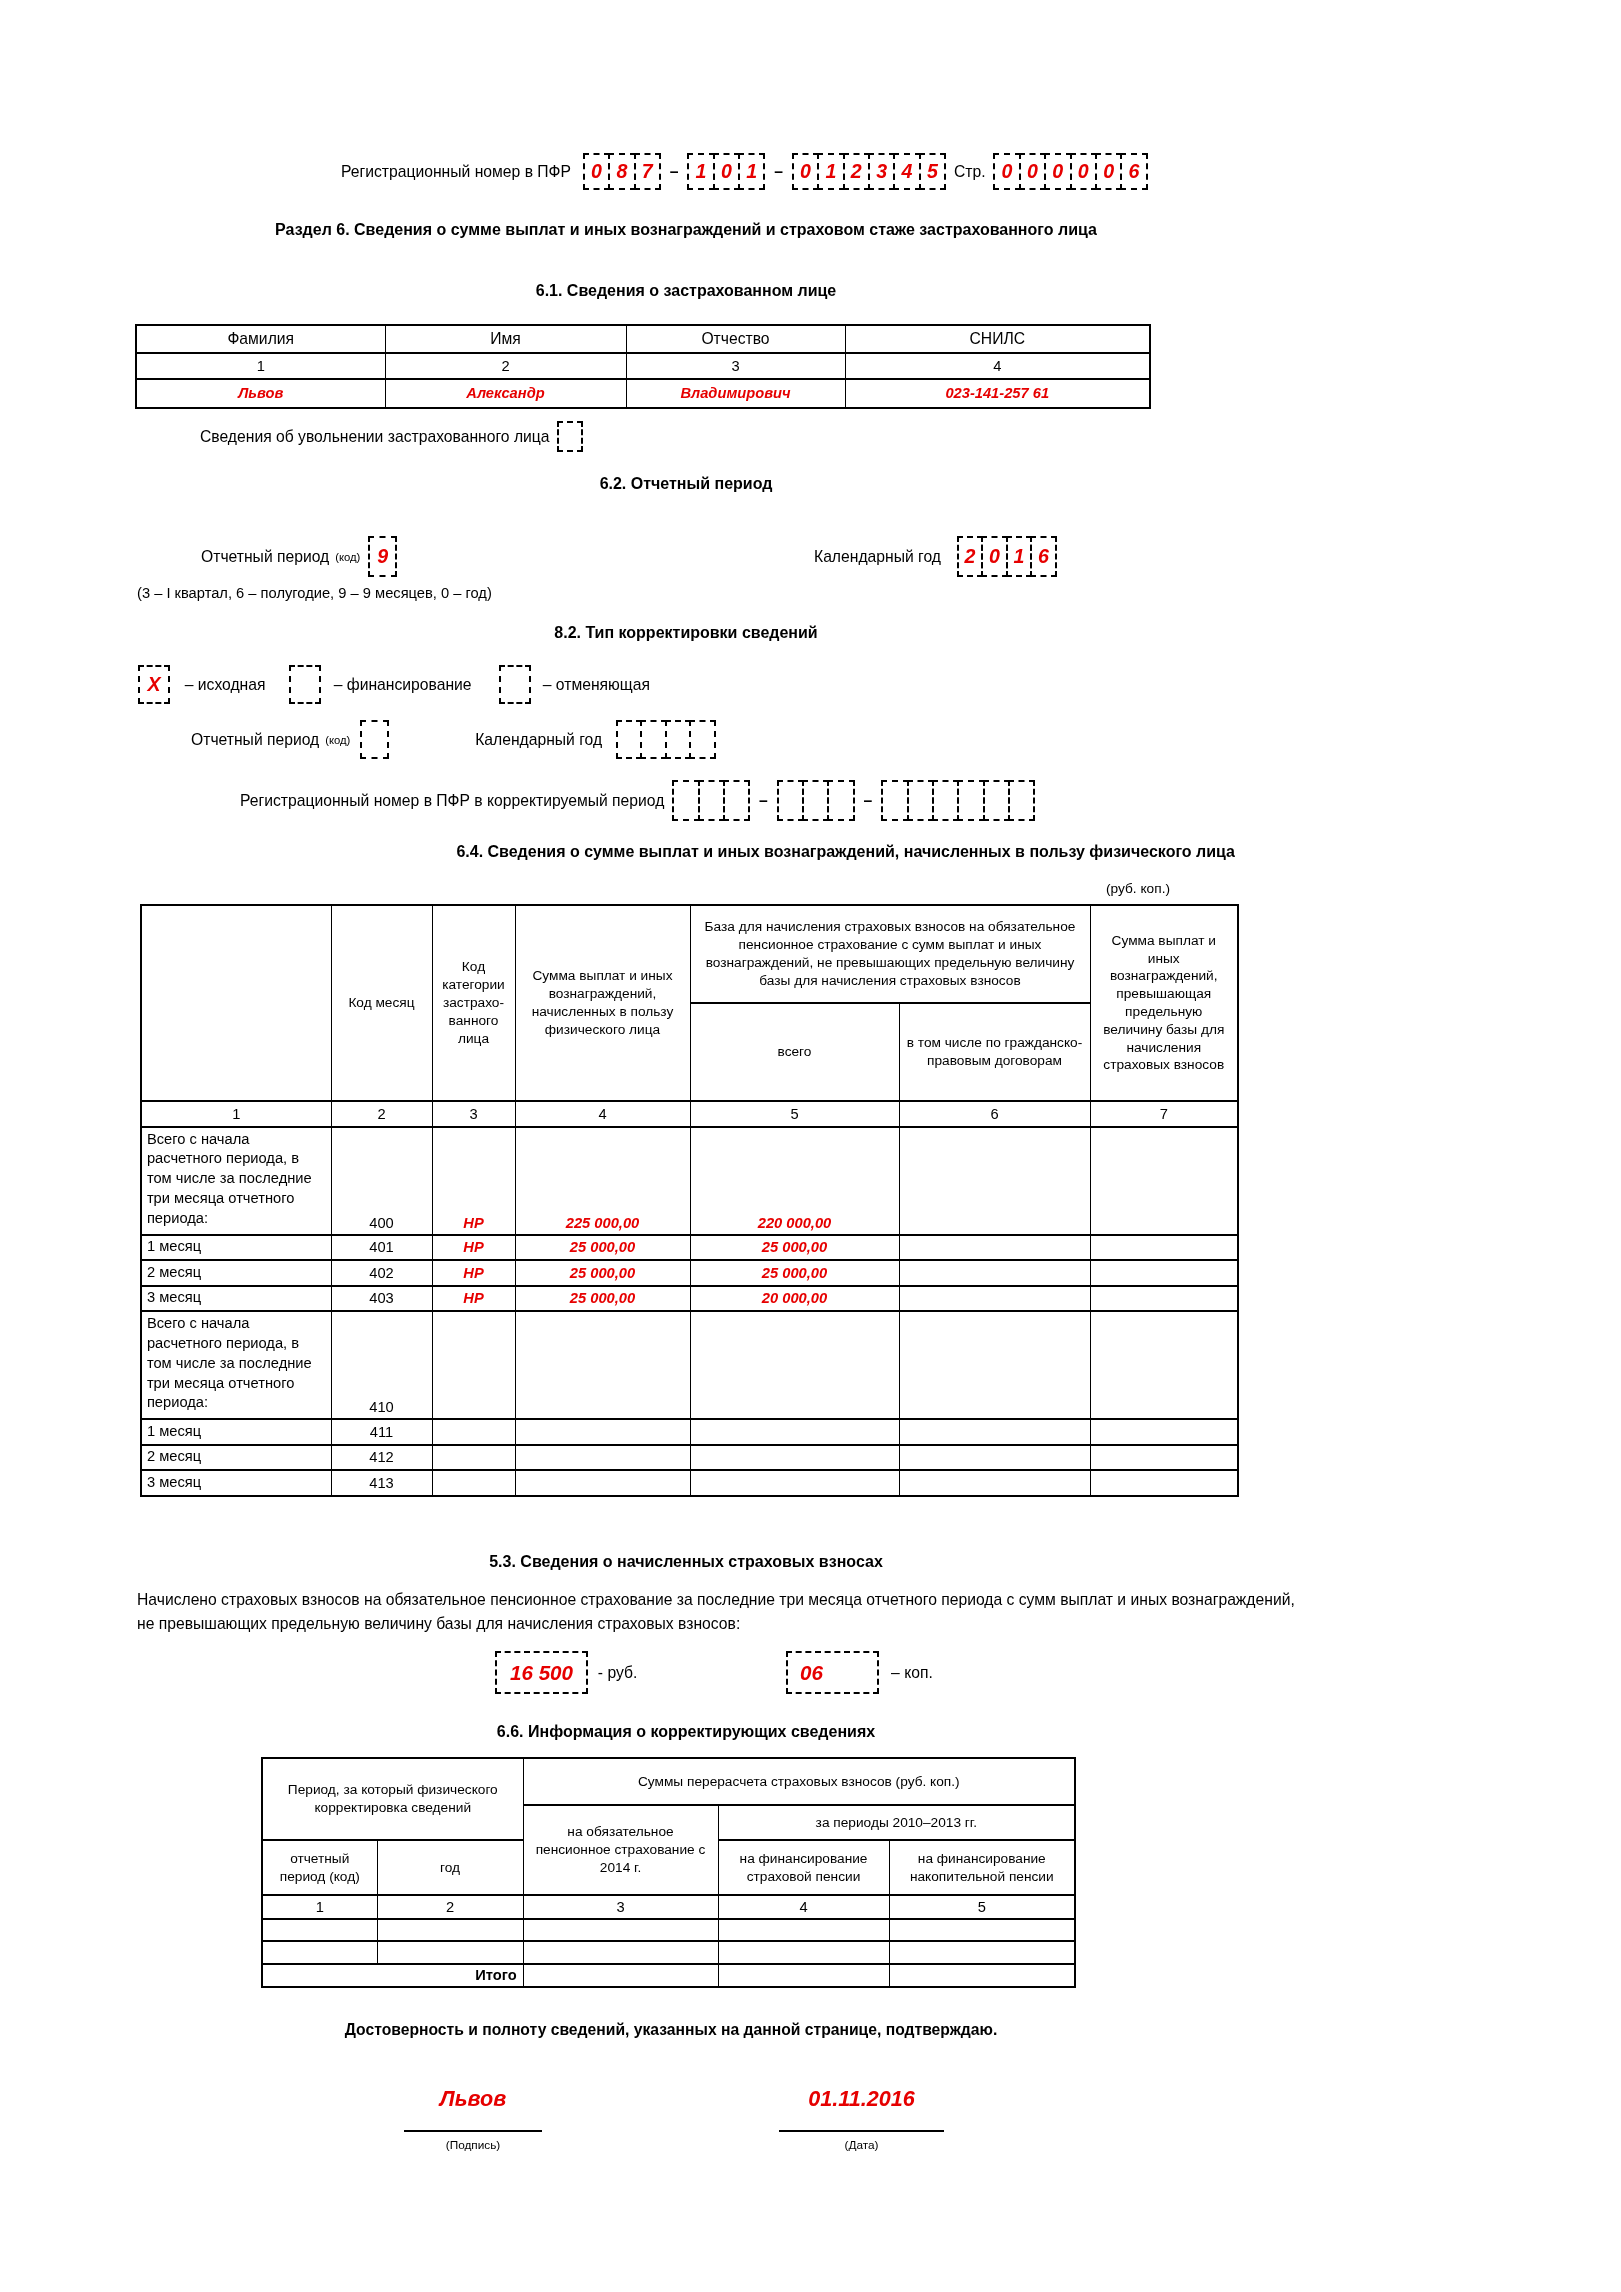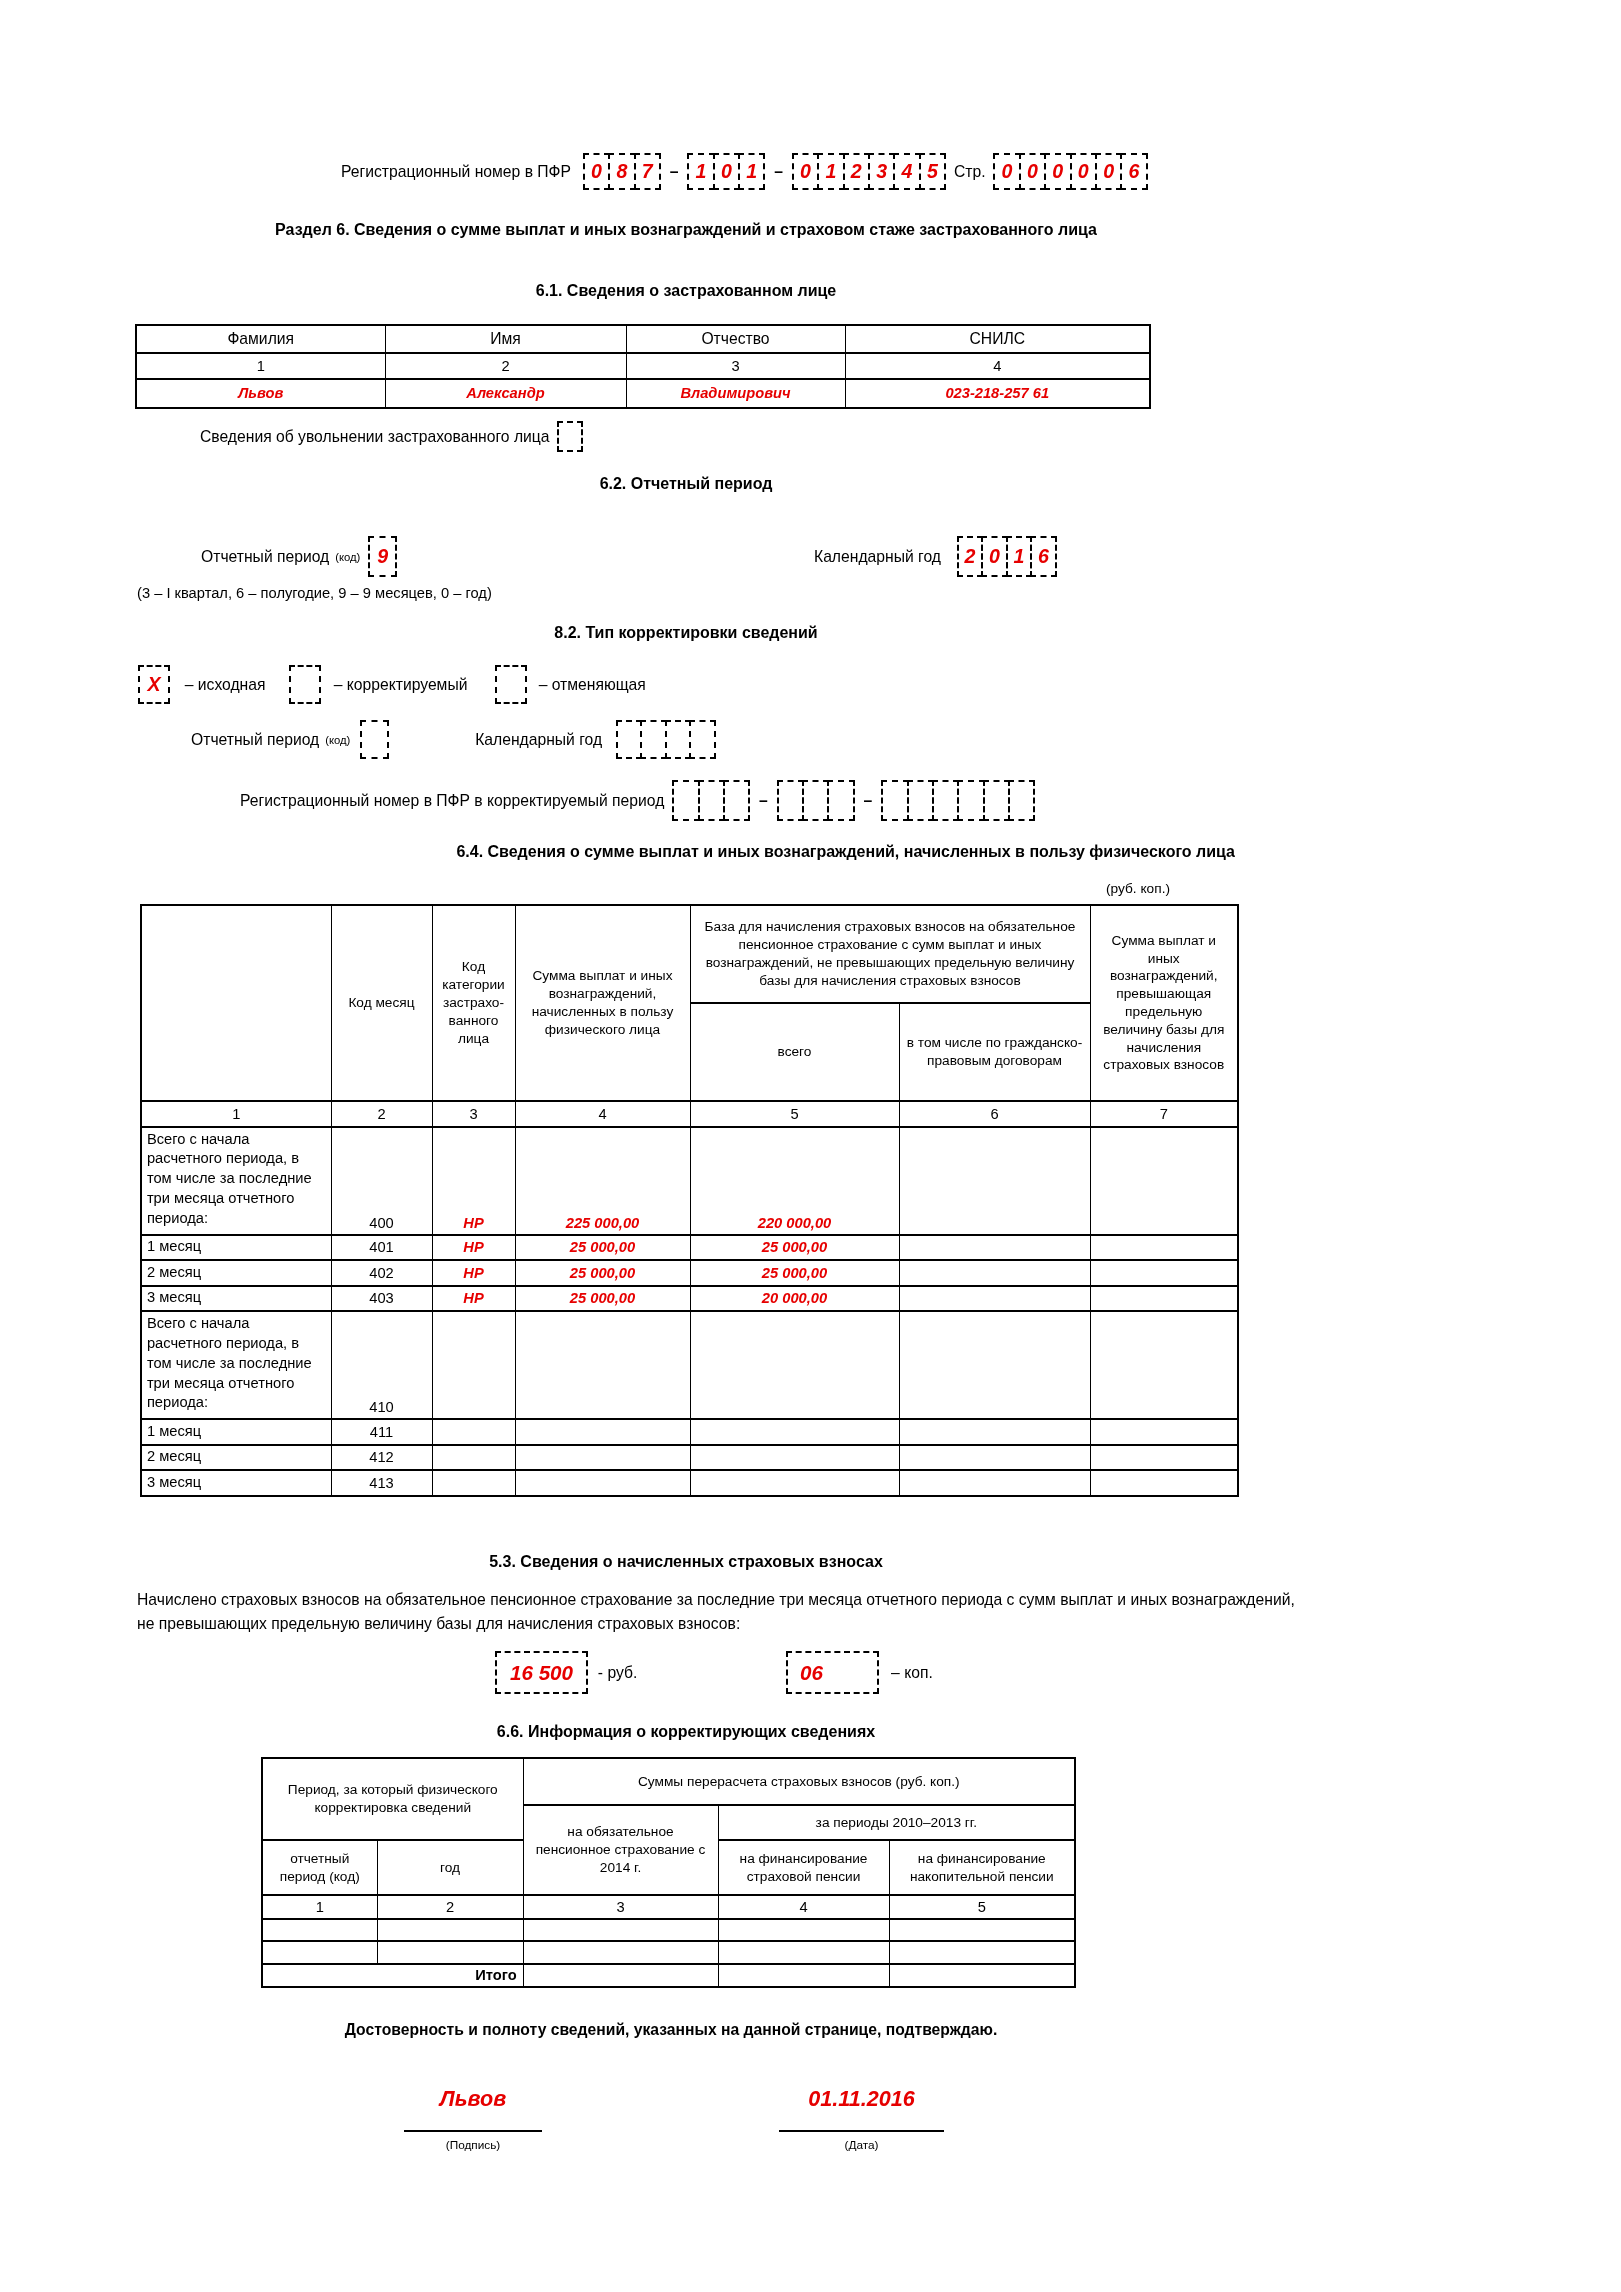--- a/index.html
+++ b/index.html
@@ -126,21 +126,21 @@
     <tr style="height:25.5px; font-size:14.7px;">
       <td>1</td>
       <td>2</td>
       <td>3</td>
       <td>4</td>
     </tr>
     <tr style="height:29px;">
       <td class="red" style="font-size:14.7px;">Львов</td>
       <td class="red" style="font-size:14.7px;">Александр</td>
       <td class="red" style="font-size:14.7px;">Владимирович</td>
-      <td class="red" style="font-size:14.7px;">023-218-257 61</td>
+      <td class="red" style="font-size:14.7px;">023-141-257 61</td>
     </tr>
   </tbody>
     </table>
 
   <div class="abs" style="top:421px; left:200px; display:flex; align-items:center;">
     <span style="margin-right:7.8px;">Сведения об увольнении застрахованного лица</span>
     <span class="smallbox"></span>
   </div>
 
   <div class="abs title" style="top:475px; left:137px; width:1098px;">6.2. Отчетный период</div>
@@ -162,21 +162,21 @@
     </span>
   </div>
   <div class="abs" style="top:585px; left:137px; font-size:14.7px;">(3 – I квартал, 6 – полугодие, 9 – 9 месяцев, 0 – год)</div>
 
   <div class="abs title" style="top:624px; left:137px; width:1098px;">8.2. Тип корректировки сведений</div>
 
   <div class="abs" style="top:665px; left:138px; display:flex; align-items:center;">
     <span class="chk red">X</span>
     <span style="margin:0 23.5px 0 14.7px;">–  исходная</span>
     <span class="chk"></span>
-    <span style="margin:0 27.4px 0 12.7px;">–  корректируемый</span>
+    <span style="margin:0 27.4px 0 12.7px;">–  финансирование</span>
     <span class="chk"></span>
     <span style="margin-left:11.8px;">–  отменяющая</span>
   </div>
 
   <div class="abs" style="top:720px; left:191px; display:flex; align-items:center; height:39px;">
     <span>Отчетный период</span>
     <span class="codesmall" style="margin:0 9.8px 0 5.9px;">(код)</span>
     <span class="cells">
         <span class="cell tallc" style="width:29px; height:39px;"></span>
       </span>

